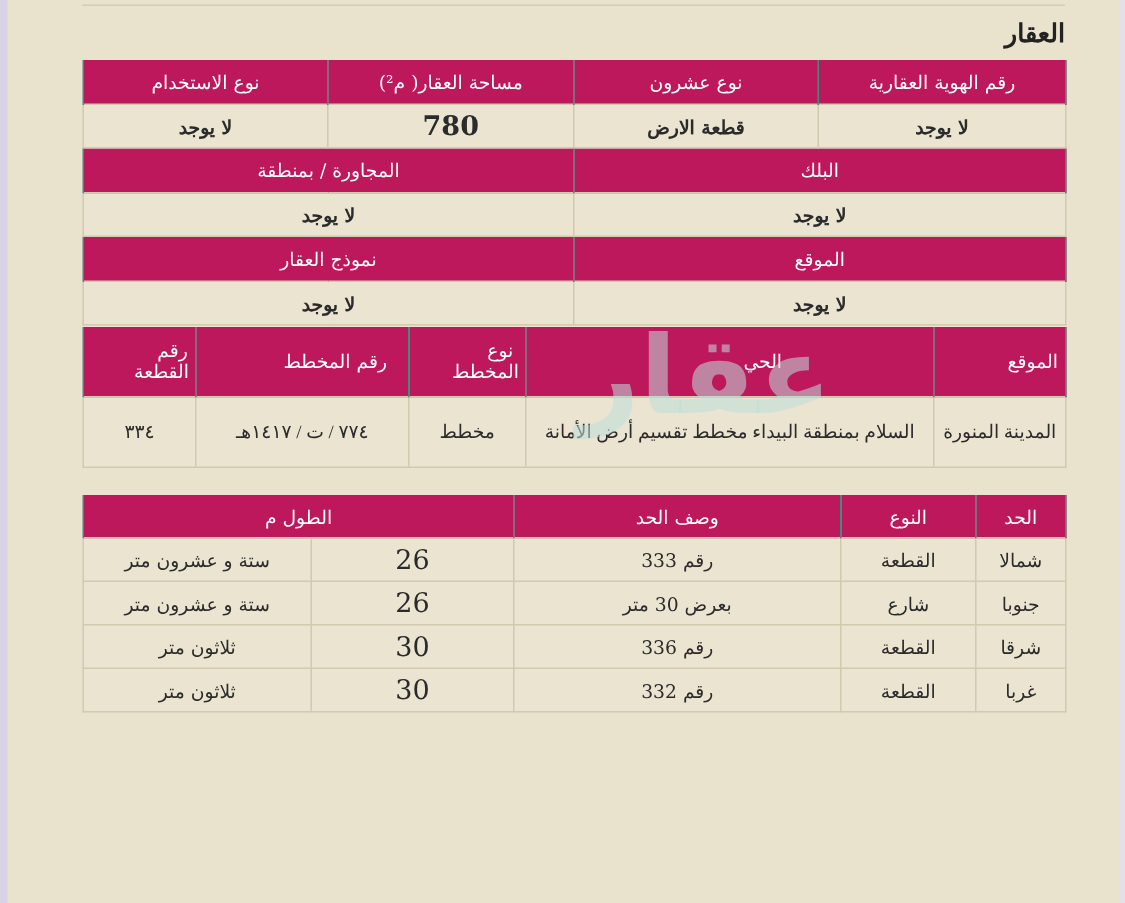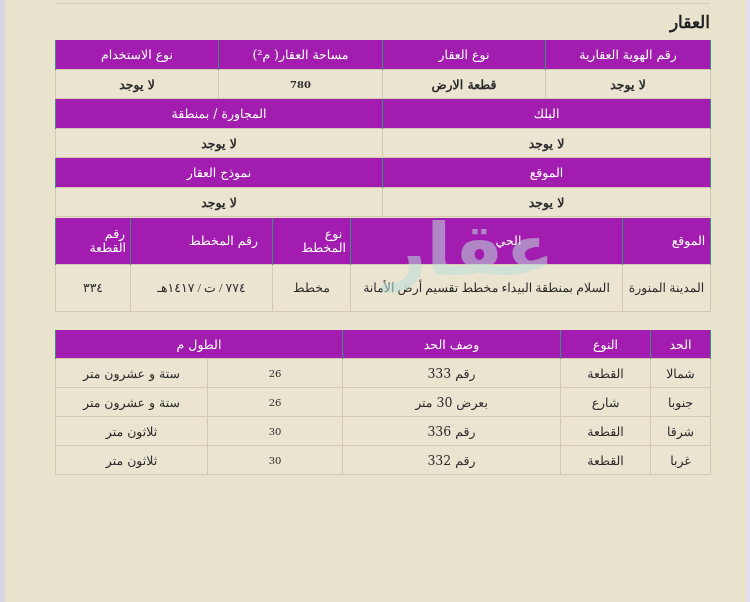--- a/index.html
+++ b/index.html
@@ -16,37 +16,37 @@
     .title {
       position: absolute; right: 40px; top: 12px;
       font-size: 17px; font-weight: bold; color: #222; direction: rtl;
     }
     table {
       position: absolute; border-collapse: collapse; direction: rtl;
       table-layout: fixed; font-size: 12.5px;
     }
     th, td { text-align: center; vertical-align: middle; padding: 0 4px; }
     th {
-      background: #a21caf; color: #ffffff; font-weight: normal;
+      background: #be185d; color: #ffffff; font-weight: normal;
       border-right: 1px solid #3f8b80; border-left: 1px solid #3f8b80;
     }
     td {
       background: #eae4d1; color: #2b2b2b;
       border: 1px solid #d2c9af;
     }
     .t1 { left: 55px; top: 40px; width: 655px; }
     .t1 th { height: 29px; }
     .t1 td { height: 28px; font-weight: bold; }
     .t2 { left: 55px; top: 218px; width: 655px; }
     .t2 th { height: 46px; line-height: 14px; padding-left: 48px; }
     .t2 td { height: 46px; line-height: 15px; font-family: Liberation Serif, serif; }
     .t3 { left: 55px; top: 330px; width: 655px; }
     .t3 th { height: 28px; text-align: center; }
     .t3 td { height: 28px; }
-    .num { font-family: "DejaVu Serif", serif; font-size: 10px; }
+    .num { font-family: "DejaVu Serif", serif; font-size: 18px; }
     .watermark {
       position: absolute; left: 385px; top: 208px;
       font-family: "DejaVu Sans", sans-serif; font-size: 72px; font-weight: bold;
       color: rgba(190, 222, 216, 0.55); direction: rtl; letter-spacing: 2px;
       pointer-events: none;
     }
   </style>
 </head>
 <body>
 
@@ -59,21 +59,21 @@
 <table class="t1">
   <colgroup>
     <col style="width:165px">
       <col style="width:163px">
       <col style="width:164px">
       <col style="width:163px">
   </colgroup>
   <tbody>
       <tr>
     <th>رقم الهوية العقارية</th>
-    <th>نوع العقار</th>
+    <th>نوع عشرون</th>
     <th>مساحة العقار( م²)</th>
     <th>نوع الاستخدام</th>
   </tr>
   <tr>
     <td>لا يوجد</td>
     <td>قطعة الارض</td>
     <td class="num">780</td>
     <td>لا يوجد</td>
   </tr>
   <tr>

